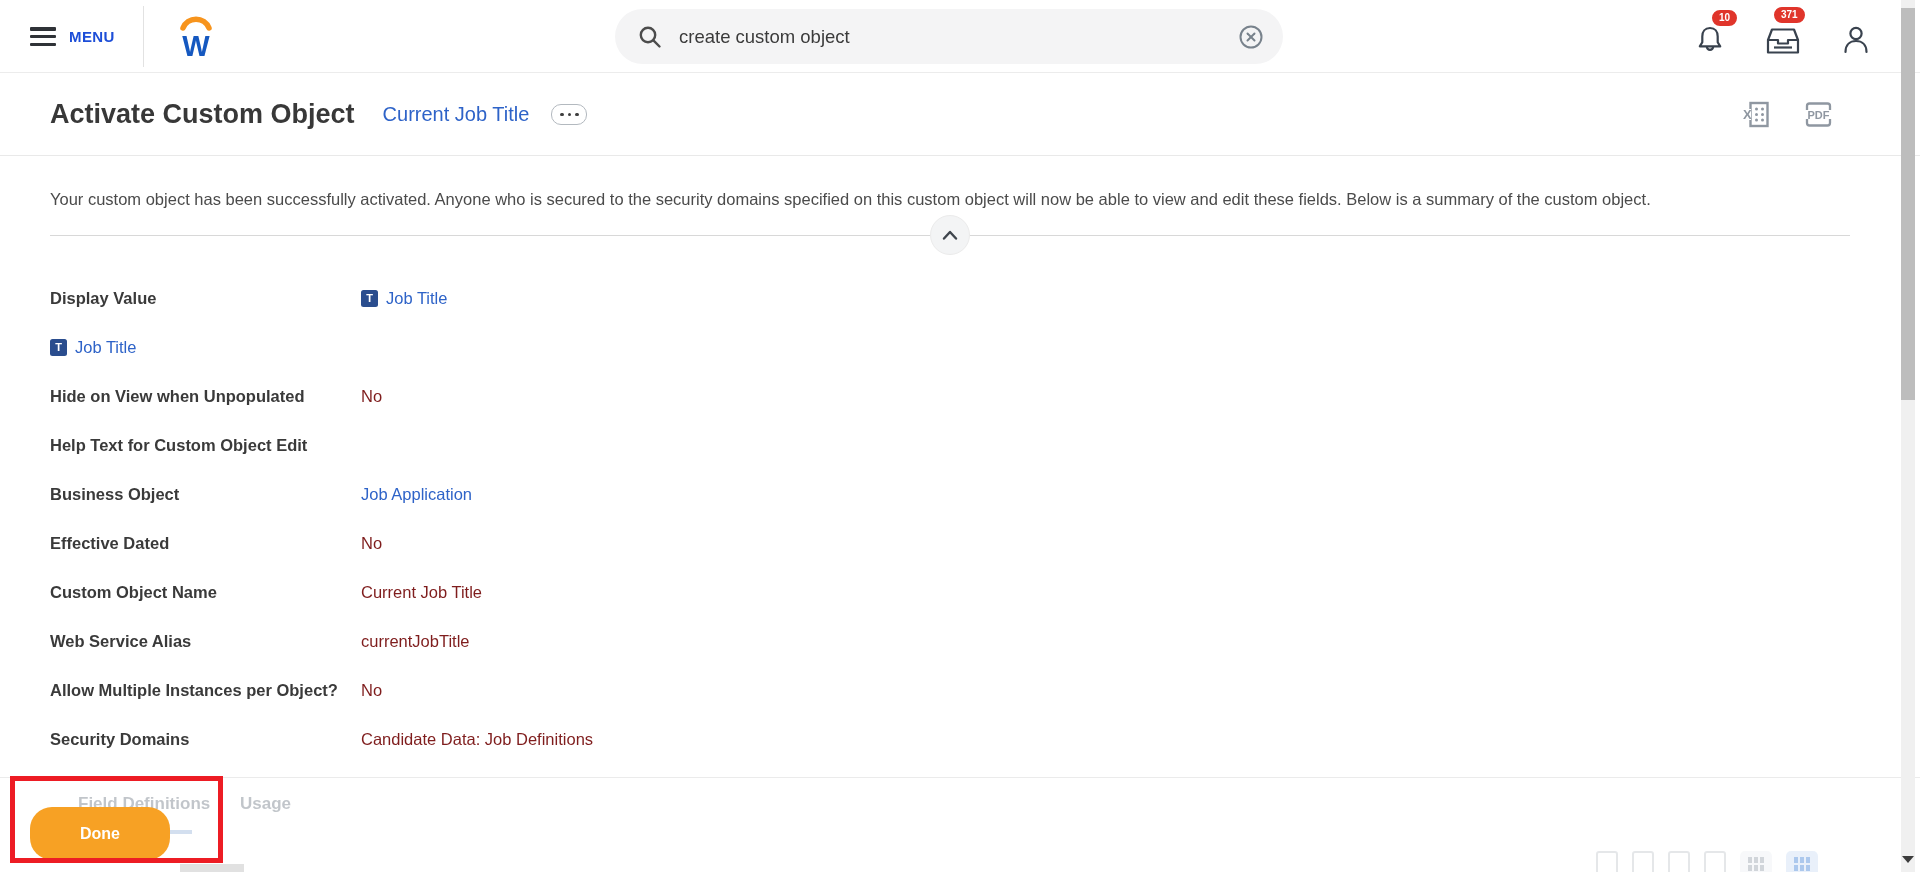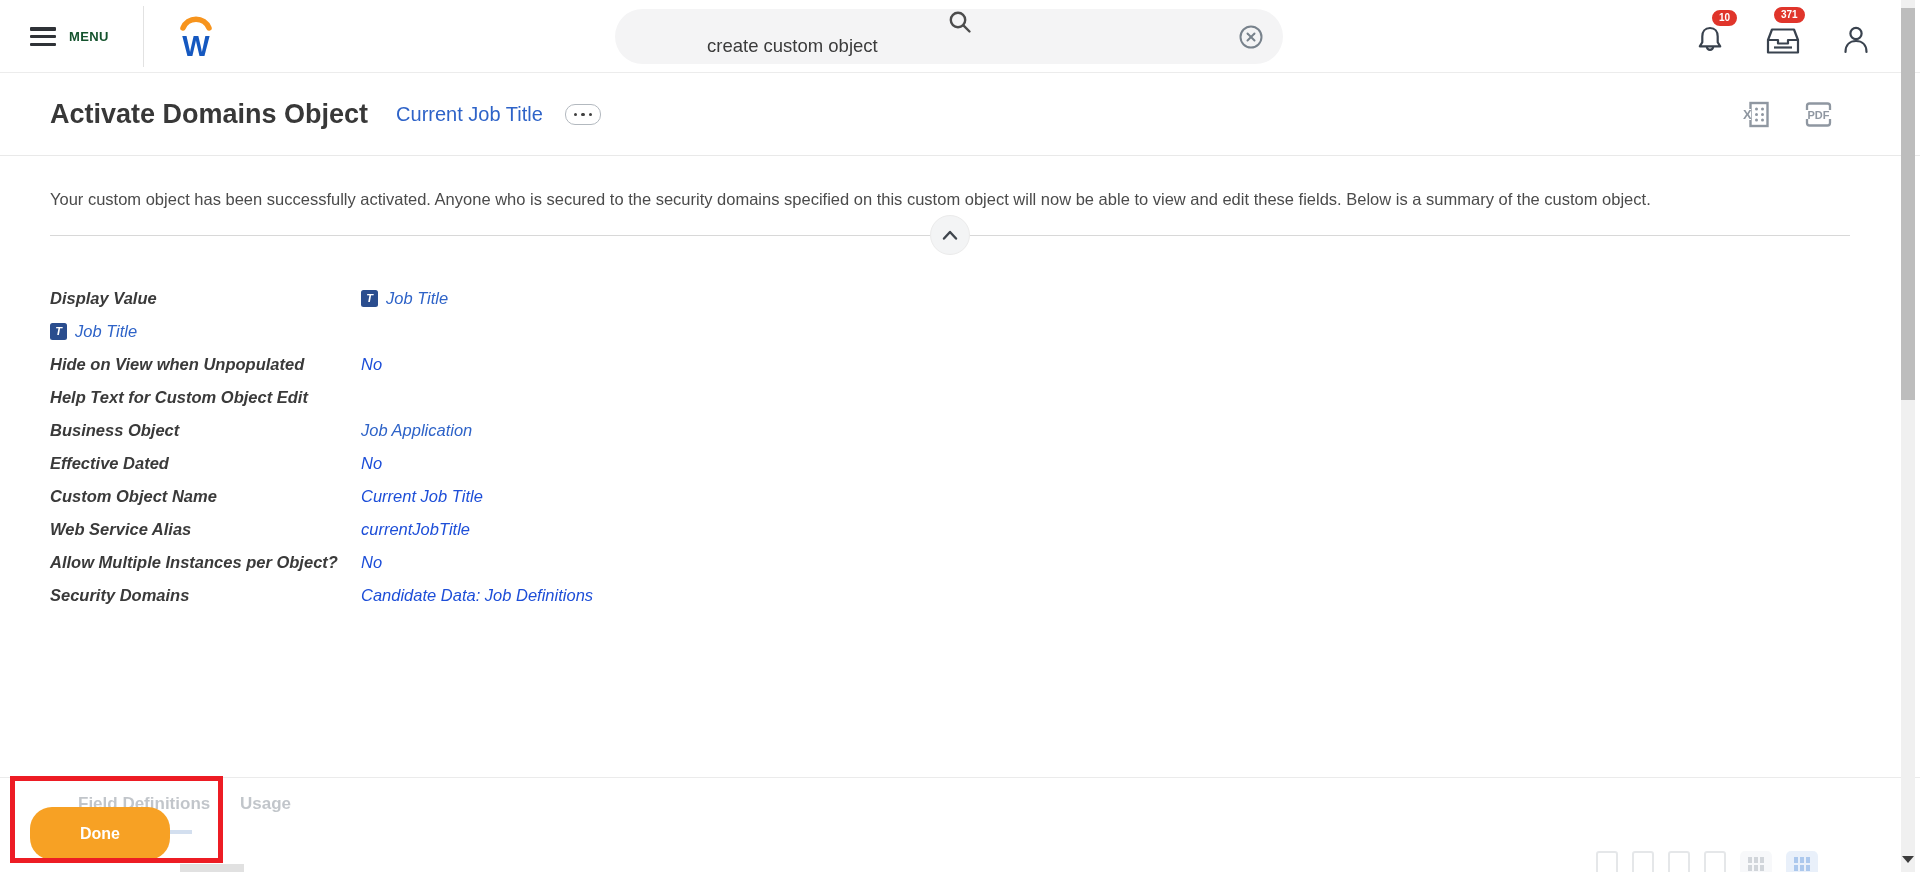--- a/index.html
+++ b/index.html
@@ -6,26 +6,26 @@
   html,body { width:1920px; height:872px; background:#fff; overflow:hidden;
               font-family:"Liberation Sans", sans-serif; color:#3a3a3a; }
   .stage { position:relative; width:1920px; height:872px; background:#fff; }
 
   
   .topbar { position:absolute; left:0; top:0; width:1920px; height:73px; background:#fff;
             border-bottom:1px solid #ececec; }
   .menu-group { position:absolute; left:30px; top:0; height:73px; display:flex; align-items:center; gap:13px; cursor:pointer; }
   .hamburger { width:26px; height:19px; display:flex; flex-direction:column; justify-content:space-between; }
   .hamburger span { display:block; height:3.5px; background:#2f3237; border-radius:1px; }
-  .menu-label { font-size:13px; font-weight:bold; letter-spacing:.4px; color:#14532d; }
+  .menu-label { font-size:15px; font-weight:bold; letter-spacing:.4px; color:#1d4ed8; }
   .topbar-divider { position:absolute; left:143px; top:6px; height:61px; width:1px; background:#e2e2e2; }
   .logo { position:absolute; left:175px; top:12px; }
 
   .search-pill { position:absolute; left:615px; top:9px; width:668px; height:55px;
-                 background:#f4f4f5; border-radius:28px; display:flex; align-items:center;flex-direction:column; }
+                 background:#f4f4f5; border-radius:28px; display:flex; align-items:center; }
   .search-icon { margin-left:22px; }
   .search-input { border:none; outline:none; background:transparent; font-family:"Liberation Sans",sans-serif;
                   font-size:18.5px; color:#3b3b3b; margin-left:16px; width:500px; }
   .search-clear { position:absolute; right:18px; top:14px; width:28px; height:28px; cursor:pointer; }
 
   .top-icon { position:absolute; cursor:pointer; }
   .badge { position:absolute; background:#e0352b; color:#fff; font-size:10px; font-weight:bold;
            border-radius:12px; padding:3px 7px; line-height:1; border:2px solid #fff; }
   .badge-bell { left:1710px; top:8px; }
   .badge-inbox { left:1772px; top:5px; }
@@ -41,24 +41,24 @@
   .title-icons { position:absolute; right:86px; top:100px; display:flex; gap:32px; }
   .title-icons svg { cursor:pointer; }
 
   
   .intro { position:absolute; left:50px; top:190px; font-size:16.5px; color:#4b4b4b; white-space:nowrap; }
   .section-divider { position:absolute; left:50px; top:235px; width:1800px; height:1px; background:#d8d8d8; }
   .collapse-circle { position:absolute; left:930px; top:215px; width:40px; height:40px; border-radius:50%;
                      background:#f3f4f5; border:1px solid #ebebeb; display:flex; align-items:center; justify-content:center;
                      cursor:pointer; }
 
-  .fields { position:absolute; left:50px; top:287px; display:flex; flex-direction:column; gap:11px;font-style:italic; }
+  .fields { position:absolute; left:50px; top:287px; display:flex; flex-direction:column; gap:27px; }
   .field-row { display:flex; align-items:center; line-height:22px; }
   .field-label { width:311px; font-size:16.5px; font-weight:bold; color:#3a3a3a; }
-  .field-value { font-size:16.5px; color:#1d4ed8; display:flex; align-items:center; }
+  .field-value { font-size:16.5px; color:#7f1d1d; display:flex; align-items:center; }
   .field-value.link { color:#2e63c8; cursor:pointer; }
   .type-icon { width:17px; height:17px; background:#2a4d8e; border-radius:2.5px; color:#fff; font-size:11px;
                font-weight:bold; display:inline-flex; align-items:center; justify-content:center; margin-right:8px; }
 
   
   .tabbar-line { position:absolute; left:0; top:777px; width:1920px; height:1px; background:#ebebeb; }
   .tab { position:absolute; top:794px; font-size:17px; font-weight:bold; color:#5f6a76; opacity:.38; cursor:pointer; }
   .tab-fd { left:78px; }
   .tab-usage { left:240px; }
   .tab-underline { position:absolute; left:78px; top:830px; width:114px; height:4px; background:#9db7dc; opacity:.45; }
@@ -142,21 +142,21 @@
 
     <div class="top-icon" style="left:1841px; top:24px;">
       <svg width="30" height="30" viewBox="0 0 30 30">
         <circle cx="15" cy="9.5" r="5.6" fill="none" stroke="#39424e" stroke-width="2.2"></circle>
         <path d="M4.5 28 C4.5 20.5 9.2 17 15 17 C20.8 17 25.5 20.5 25.5 28" fill="none" stroke="#39424e" stroke-width="2.2" stroke-linecap="round"></path>
       </svg>
     </div>
   </div>
 
   <div class="titlebar">
-    <h1 class="page-title">Activate Domains Object</h1>
+    <h1 class="page-title">Activate Custom Object</h1>
     <a class="subtitle-link">Current Job Title</a>
     <div class="related-actions">
       <i></i>
         <i></i>
         <i></i>
     </div>
   </div>
   <div class="title-icons">
     <svg width="29" height="29" viewBox="0 0 29 29">
       <rect x="8.5" y="3" width="17" height="23" fill="none" stroke="#8f97a1" stroke-width="2.4"></rect>

